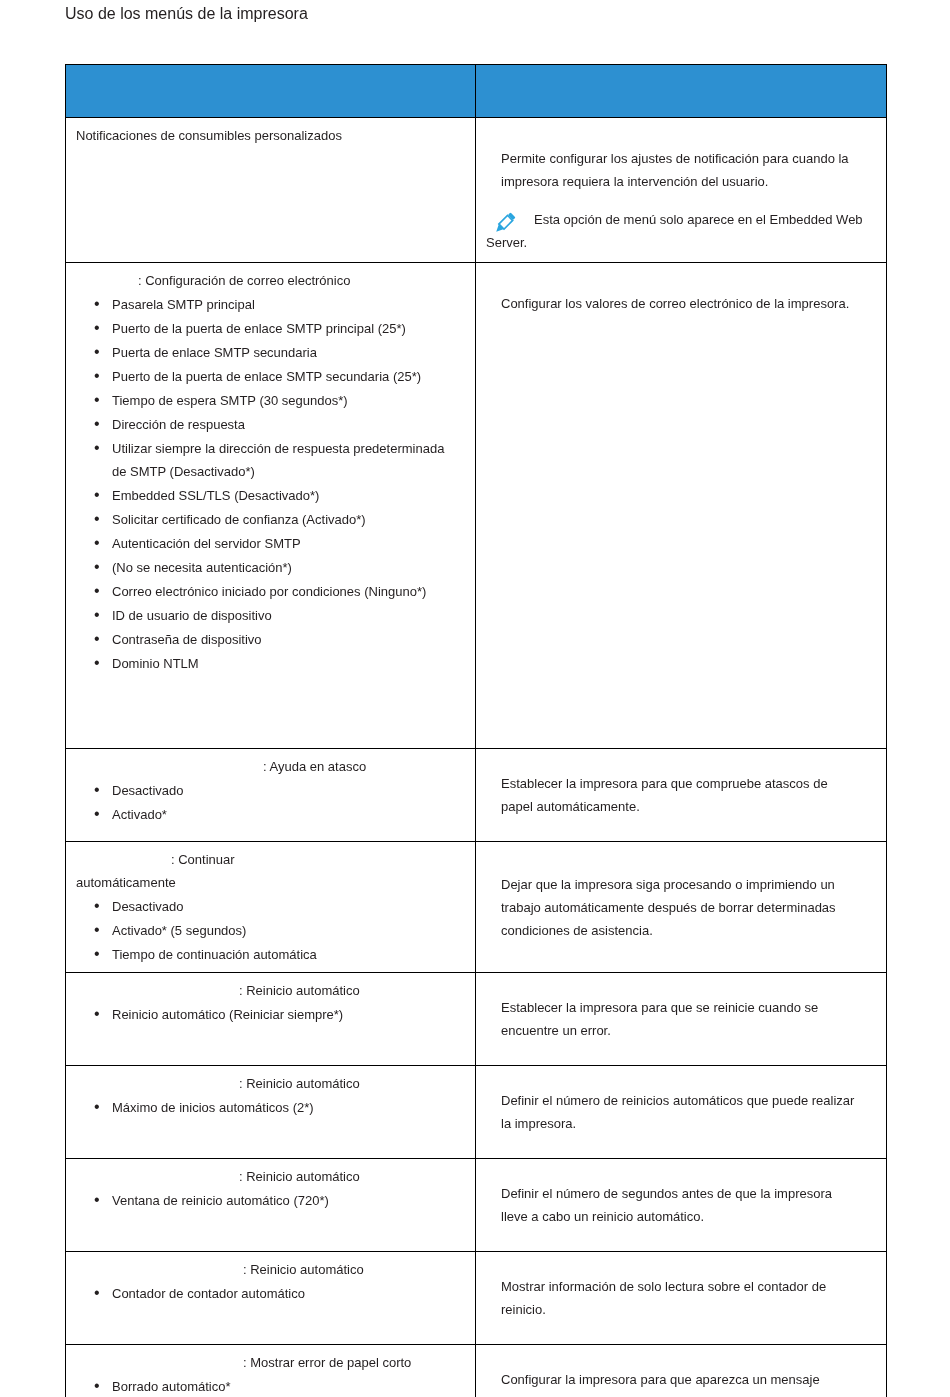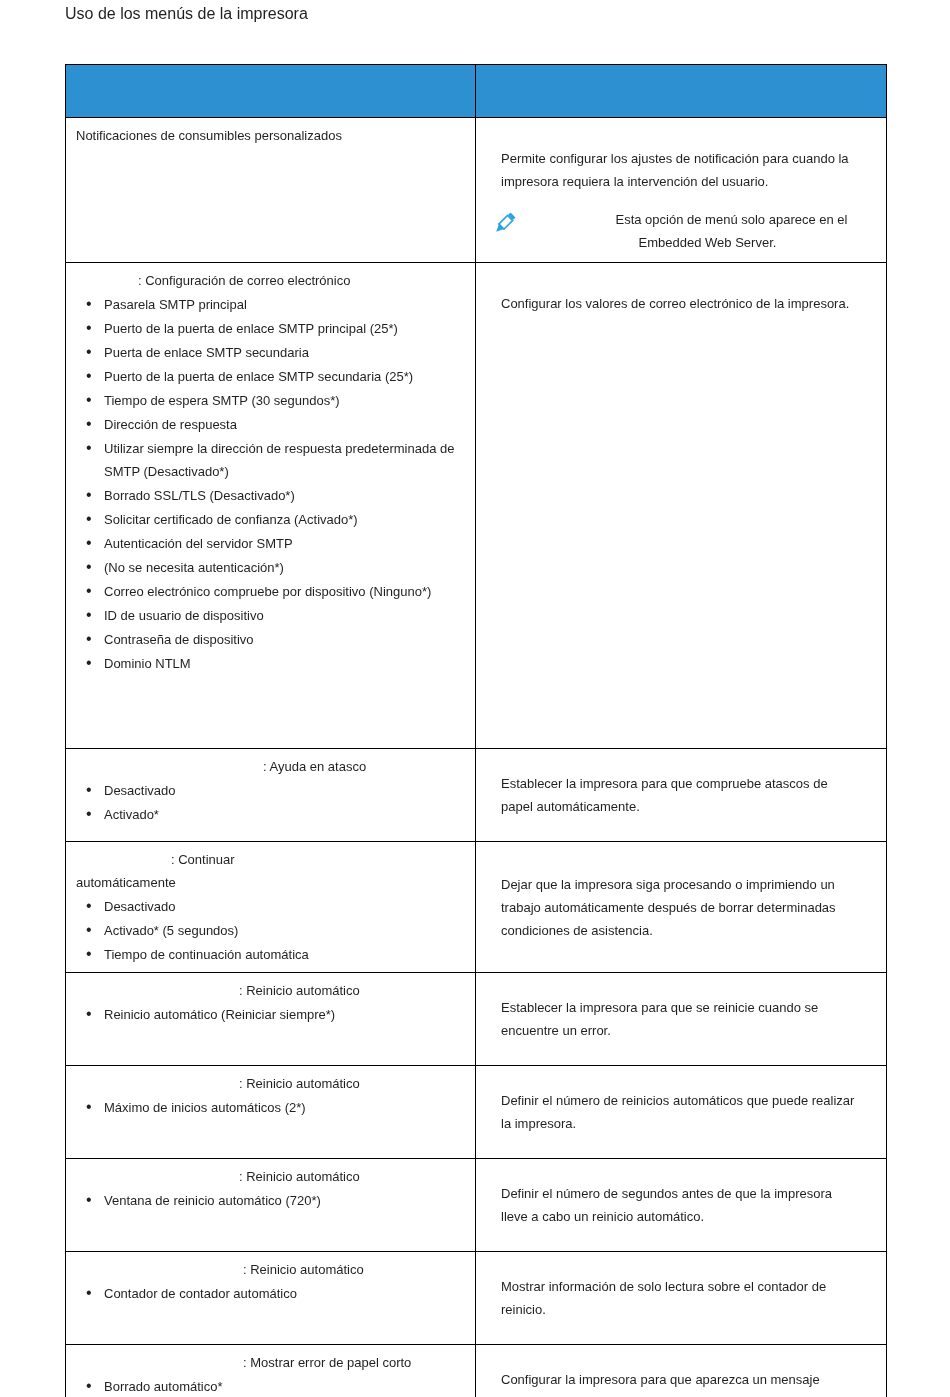--- a/index.html
+++ b/index.html
@@ -30,32 +30,32 @@
   td.cell{
     vertical-align:top;
     padding:6px 10px 5px 10px;
     font-size:13px;
     line-height:23px;
   }
   td.right-cell{vertical-align:middle;padding:8px 10px;}
   td.right-cell.top{vertical-align:top;padding-top:14px;}
   .heading-line{margin:0;}
   ul.bullets{margin:1px 0 0 0;padding:0 0 0 28px;list-style:none;}
-  ul.bullets li{margin:1px 0;position:relative;}
+  ul.bullets li{margin:1px 8px;position:relative;}
   ul.bullets li::before{
     content:"\2022";
     position:absolute;
     left:-18px;
     top:-1px;
     font-size:16px;
   }
   p.desc{margin:15px;}
   .note{position:relative;margin-top:15px;min-height:36px;}
   .note-icon{position:absolute;left:3px;top:1px;}
-  .note-text{margin-left:53px;text-indent:48px;text-align:center;}
+  .note-text{text-indent:48px;}
   
   tbody tr:nth-child(1) td{height:138px;}
   tbody tr:nth-child(2) td{height:486px;}
   tbody tr:nth-child(3) td{height:72px;}
   tbody tr:nth-child(4) td{height:126px;}
   tbody tr:nth-child(5) td{height:63px;}
   tbody tr:nth-child(6) td{height:67px;}
   tbody tr:nth-child(7) td{height:66px;}
   tbody tr:nth-child(8) td{height:64px;}
   tbody tr:nth-child(9) td{height:79px;}
@@ -109,25 +109,25 @@
           <td class="cell left-cell">
             <div class="heading-line" style="text-indent: 62px;">: Configuración de correo electrónico</div>
             <ul class="bullets">
               <li>Pasarela SMTP principal</li>
               <li>Puerto de la puerta de enlace SMTP principal (25*)</li>
               <li>Puerta de enlace SMTP secundaria</li>
               <li>Puerto de la puerta de enlace SMTP secundaria (25*)</li>
               <li>Tiempo de espera SMTP (30 segundos*)</li>
               <li>Dirección de respuesta</li>
               <li>Utilizar siempre la dirección de respuesta predeterminada de SMTP (Desactivado*)</li>
-              <li>Borrado SSL/TLS (Desactivado*)</li>
+              <li>Embedded SSL/TLS (Desactivado*)</li>
               <li>Solicitar certificado de confianza (Activado*)</li>
               <li>Autenticación del servidor SMTP</li>
               <li>(No se necesita autenticación*)</li>
-              <li>Correo electrónico compruebe por dispositivo (Ninguno*)</li>
+              <li>Correo electrónico iniciado por condiciones (Ninguno*)</li>
               <li>ID de usuario de dispositivo</li>
               <li>Contraseña de dispositivo</li>
               <li>Dominio NTLM</li>
             </ul>
           </td>
           <td class="cell right-cell top">
             <p class="desc">Configurar los valores de correo electrónico de la impresora.</p>
           </td>
         </tr>
         <tr>

